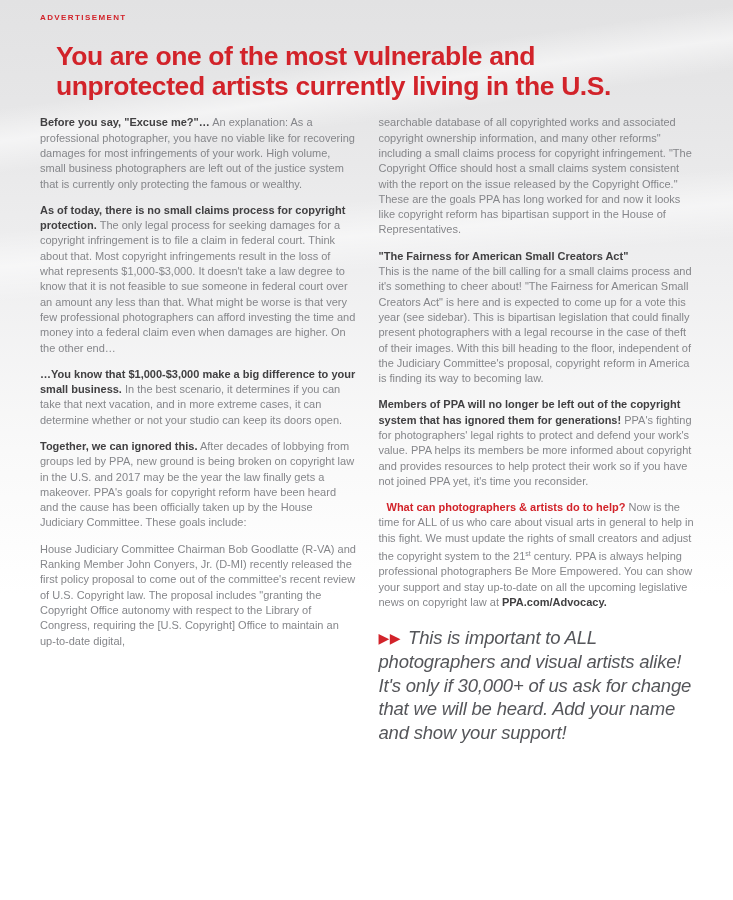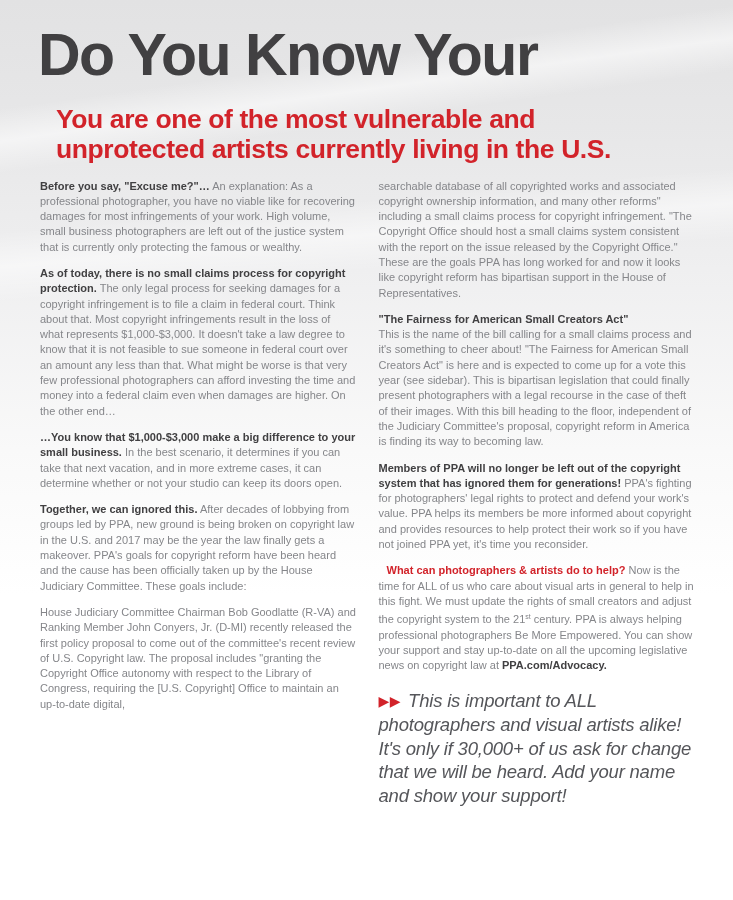--- a/index.html
+++ b/index.html
@@ -56,22 +56,22 @@
     color:#d2232a;font-style:normal;font-size:14px;letter-spacing:0.5px;
     margin-right:7px;vertical-align:1px;
   }
 </style>
 </head>
 <body>
 
 <div class="page">
   <div class="content">
 
+    <div class="ad-label">ADVERTISEMENT</div>
 
-    <div class="headline1">Do You Know Your</div>
 
 
     <div class="subhead">You are one of the most vulnerable and
 unprotected artists currently living in the U.S.</div>
 
     <div class="columns">
 
       <div class="col">
         <p><span class="lead">Before you say, "Excuse me?"…</span><span> An explanation: As a professional photographer, you have no viable like for recovering damages for most infringements of your work. High volume, small business photographers are left out of the justice system that is currently only protecting the famous or wealthy.</span></p>
 

